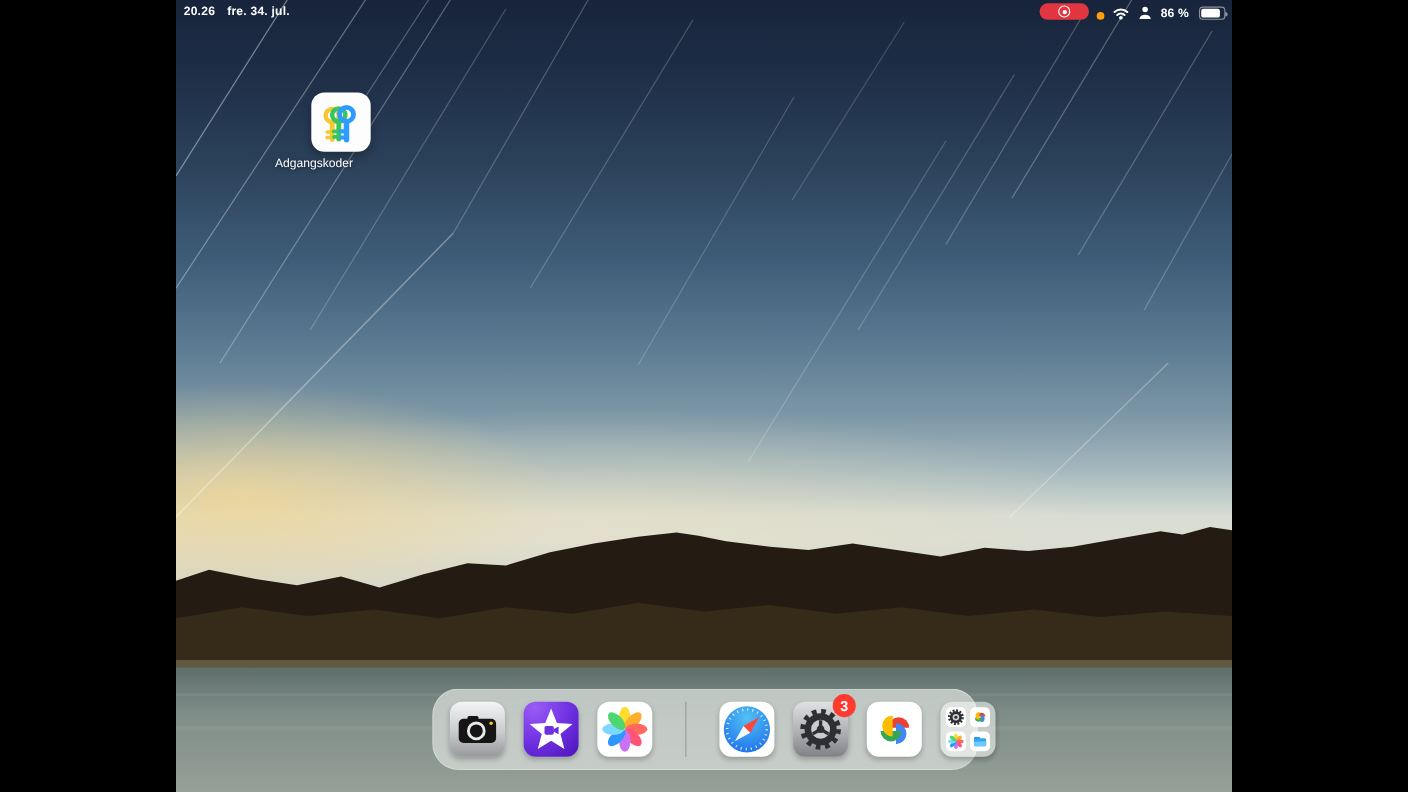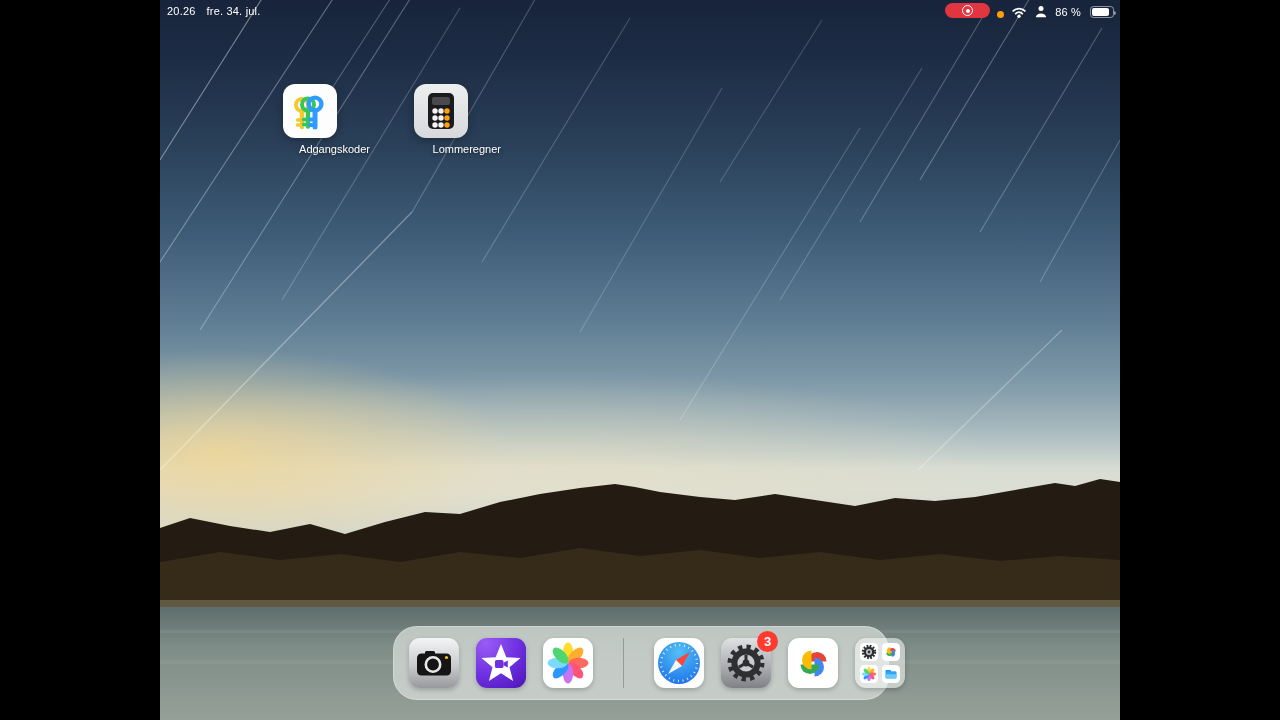--- a/index.html
+++ b/index.html
@@ -19,40 +19,40 @@
     position:absolute; inset:0;
     background:radial-gradient(420px 150px at 6% 63%, rgba(240,214,150,0.85), rgba(240,214,150,0.0) 70%),
                radial-gradient(600px 120px at 40% 64%, rgba(238,225,190,0.45), rgba(238,225,190,0.0) 75%);
   }
   svg.scene { position:absolute; inset:0; display:block; }
 
   
   .statusbar {
     position:absolute; top:0; left:0; right:0; height:21px;
     display:flex; align-items:center; justify-content:space-between;
-    padding:0 6px 0 7px; color:#fff; font-size:11px; font-weight:400; letter-spacing:.2px;gap:24px;
+    padding:0 6px 0 7px; color:#fff; font-size:11px; font-weight:700; letter-spacing:.2px;gap:24px;
   }
   .sb-left { display:flex; gap:11px; align-items:center; }
   .sb-right { display:flex; gap:7px; align-items:flex-end; }
   .rec-pill {
     width:45px; height:15px; border-radius:8px; background:#e1353f;
     display:flex; align-items:center; justify-content:center;
   }
   .rec-glyph { width:11px; height:11px; border:1.6px solid #fff; border-radius:50%;
     display:flex; align-items:center; justify-content:center; }
   .rec-glyph i { width:4px; height:4px; background:#fff; border-radius:50%; display:block; }
   .mic-dot { width:7px; height:7px; border-radius:50%; background:#ff9f0a; }
   .battery { position:relative; width:24px; height:12px; border:1px solid rgba(255,255,255,.5);
     border-radius:3.5px; padding:1px; margin-left:2px; }
   .battery .level { height:100%; width:86%; background:#fff; border-radius:2px; }
   .battery .nub { position:absolute; right:-3px; top:3.5px; width:2px; height:4px;
     background:rgba(255,255,255,.5); border-radius:0 2px 2px 0; }
 
   
-  .desk-app { position:absolute; width:120px; text-align:right; }
+  .desk-app { position:absolute; width:120px; text-align:left; }
   .desk-app .tile { width:54px; height:54px; border-radius:12px; margin:0 auto;
     box-shadow:0 3px 8px rgba(0,0,0,.28); overflow:hidden; }
   .desk-app .label { margin-top:5px; color:#fff; font-size:11px; font-weight:500;
     text-shadow:0 1px 4px rgba(0,0,0,.6); white-space:nowrap; }
   .tile-white { background:#fdfdfd; }
   .tile-gray { background:linear-gradient(180deg,#eceef0,#d7d9dc); }
 
   
   .dock {
     position:absolute; left:233px; top:626px; width:496px; height:74px;
@@ -172,40 +172,20 @@
               <line x1="0" y1="13.4" x2="0" y2="30" stroke-width="5"></line>
               <line x1="0" y1="22.5" x2="-5" y2="22.5" stroke-width="3.8"></line>
               <line x1="0" y1="28" x2="-5" y2="28" stroke-width="3.8"></line>
             </g>
           </g>
         </svg>
       </div>
       <div class="label">Adgangskoder</div>
     </div>
 
-    <div class="desk-app" style="left:221px; top:84px;">
-      <div class="tile tile-gray">
-        <svg width="54" height="54" viewBox="0 0 54 54">
-          <rect x="14" y="9" width="26" height="36" rx="5" fill="#1b1b1d"></rect>
-          <rect x="18" y="13" width="18" height="8" rx="2" fill="#4a4a4e"></rect>
-          <g>
-            <circle cx="21" cy="27" r="2.7" fill="#f4f4f4"></circle>
-              <circle cx="27" cy="27" r="2.7" fill="#f4f4f4"></circle>
-              <circle cx="33" cy="27" r="2.7" fill="#ff9f0a"></circle>
-            <circle cx="21" cy="34" r="2.7" fill="#f4f4f4"></circle>
-              <circle cx="27" cy="34" r="2.7" fill="#f4f4f4"></circle>
-              <circle cx="33" cy="34" r="2.7" fill="#ff9f0a"></circle>
-            <circle cx="21" cy="41" r="2.7" fill="#f4f4f4"></circle>
-              <circle cx="27" cy="41" r="2.7" fill="#f4f4f4"></circle>
-              <circle cx="33" cy="41" r="2.7" fill="#ff9f0a"></circle>
-          </g>
-        </svg>
-      </div>
-      <div class="label">Lommeregner</div>
-    </div>
 
     <div class="dock">
 
       <div class="dock-icon">
         <div class="face face-camera">
           <svg width="50" height="50" viewBox="0 0 50 50">
             <rect x="16" y="13" width="10" height="5" rx="1.5" fill="#151515"></rect>
             <rect x="8" y="15.5" width="34" height="22" rx="4.5" fill="#151515"></rect>
             <circle cx="24" cy="26.5" r="7.2" fill="none" stroke="#e8e8e8" stroke-width="2.6"></circle>
             <circle cx="37.5" cy="19.5" r="1.6" fill="#f7c325"></circle>

